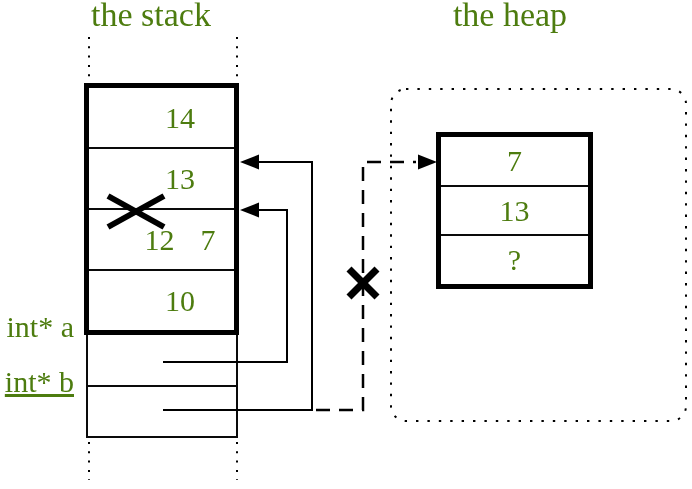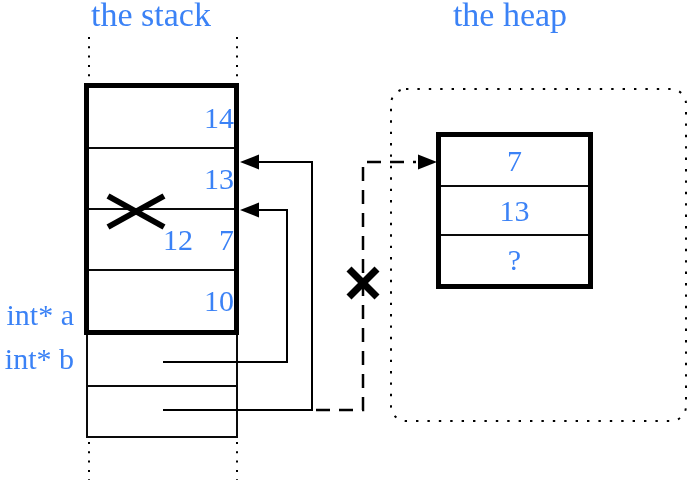--- a/index.html
+++ b/index.html
@@ -1,31 +1,31 @@
 <!DOCTYPE html>
 <html><head>
 <meta charset="utf-8">
 <style>
   html,body{margin:0;padding:0;background:#fff;}
   .fig{
     position:relative;width:692px;height:480px;background:#fff;
-    font-family:"Liberation Serif","DejaVu Serif",serif;color:#3b82f6;overflow:hidden;border-radius:32px;
+    font-family:"Liberation Serif","DejaVu Serif",serif;color:#4d7c0f;overflow:hidden;border-radius:32px;
   }
   .abs{position:absolute;}
   .title{font-size:34px;line-height:36px;text-align:center;white-space:nowrap;}
   .memFrame{border:5px solid #000;box-sizing:border-box;display:flex;flex-direction:column;background:#fff;}
   .cellRow{flex:1;display:flex;align-items:center;font-size:30px;}
   .cellRow.divider{border-bottom:2px solid #0a0a0a;}
-  .stackRow{justify-content:flex-end;padding-left:37px;}
+  .stackRow{justify-content:center;padding-left:37px;}
   .heapRow{justify-content:center;}
   .newVal{margin-left:26px;}
   .subCells{border:2px solid #0a0a0a;border-top:none;box-sizing:border-box;display:flex;flex-direction:column;background:#fff;}
   .subRow{flex:1;}
   .subRow.divider{border-bottom:2px solid #0a0a0a;}
-  .ptrLabel{font-size:30px;line-height:34px;width:74px;text-align:right;white-space:nowrap;}
+  .ptrLabel{font-size:30px;line-height:34px;width:74px;text-align:right;white-space:nowrap;margin-top:12px;}
   svg.linework{position:absolute;left:0;top:0;z-index:5;pointer-events:none;}
 </style>
 </head>
 <body>
 
 <div class="fig">
 
   <div class="abs title" style="left:71px;top:-3px;width:160px;">the stack</div>
   <div class="abs title" style="left:430px;top:-3px;width:160px;">the heap</div>
 
@@ -44,21 +44,21 @@
       <span>10</span>
     </div>
   </div>
 
   <div class="abs subCells" style="left:86px;top:335px;width:152px;height:103px;">
     <div class="subRow divider"></div>
     <div class="subRow"></div>
   </div>
 
   <div class="abs ptrLabel" style="left:0;top:298px;">int* a</div>
-  <div class="abs ptrLabel" style="left:0;top:342px;">int* b</div>
+  <div class="abs ptrLabel" style="left:0;top:353px;text-decoration:underline;">int* b</div>
 
   <div class="abs memFrame" style="left:436px;top:132px;width:157px;height:157px;">
     <div class="cellRow heapRow divider">
       <span>7</span>
     </div>
     <div class="cellRow heapRow divider">
       <span>13</span>
     </div>
     <div class="cellRow heapRow">
       <span>?</span>

